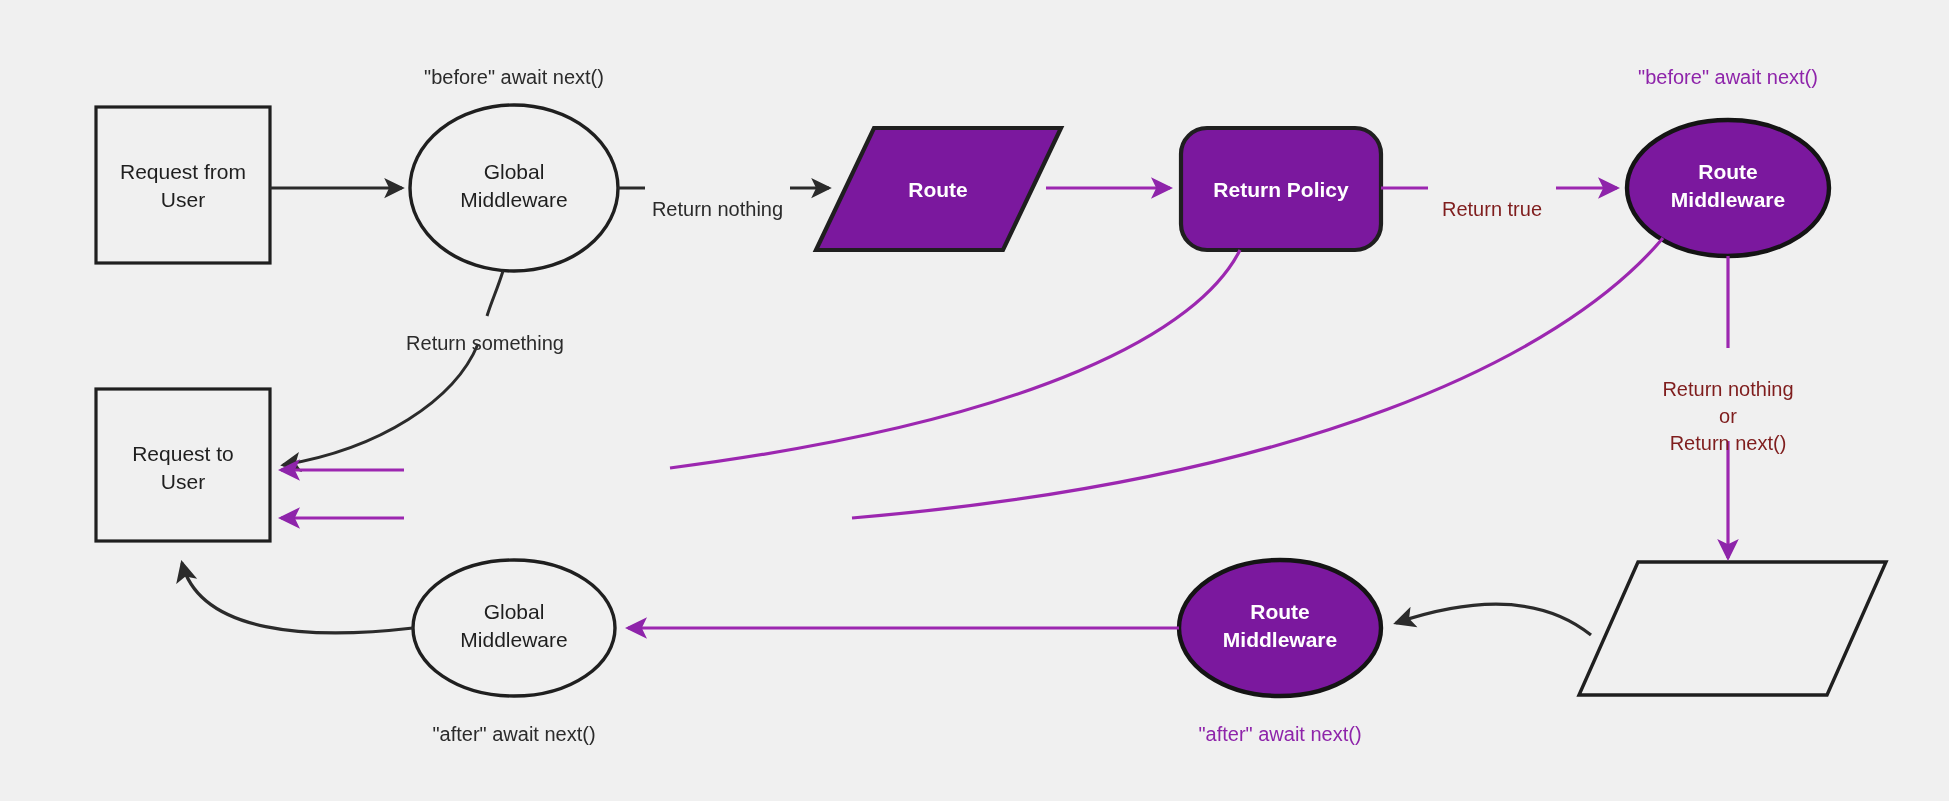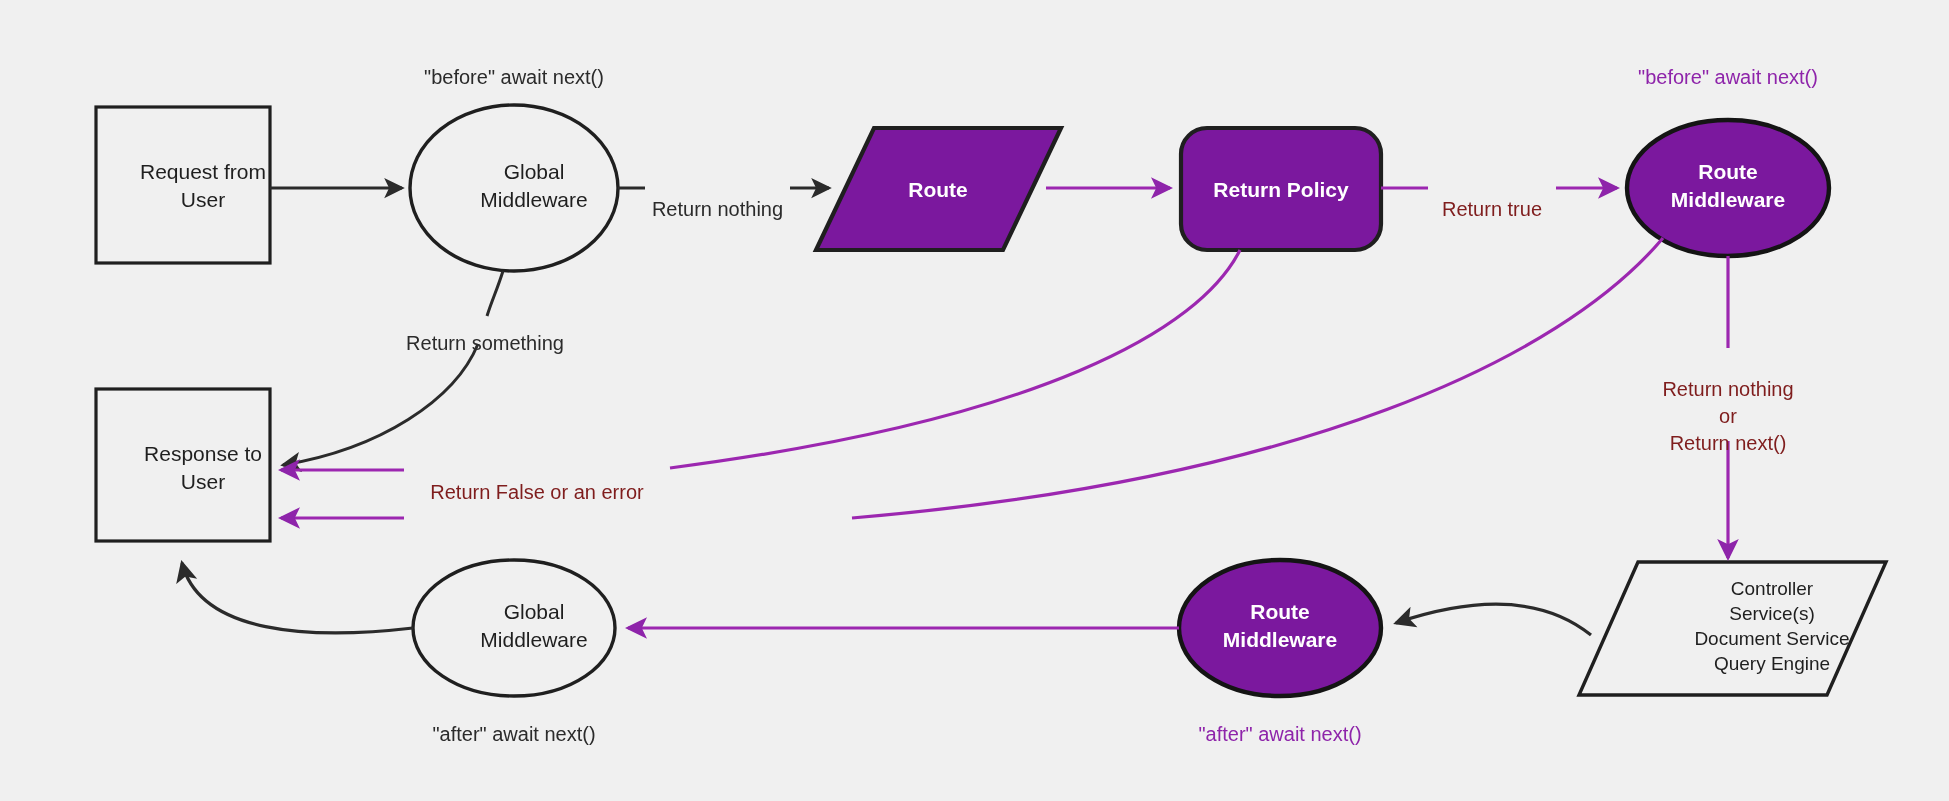--- a/index.html
+++ b/index.html
@@ -25,21 +25,20 @@
     position: absolute;
     text-align: center;
     line-height: 1.32;
     white-space: pre-line;
     pointer-events: none;
   }
   .dark-node-label {
     color: #1f1f1f;
     font-size: 21px;
     font-weight: 400;
-    padding-left: 20px;
   }
   .purple-node-label {
     color: #ffffff;
     font-size: 21px;
     font-weight: 700;
   }
   .edge-label {
     position: absolute;
     text-align: center;
     line-height: 1.35;
@@ -129,41 +128,36 @@
   <div class="node-label dark-node-label" style="left:414px; top:158px; width:200px;">Global
 Middleware</div>
 
   <div class="node-label purple-node-label" style="left:838px; top:176px; width:200px;">Route</div>
 
   <div class="node-label purple-node-label" style="left:1181px; top:176px; width:200px;">Return Policy</div>
 
   <div class="node-label purple-node-label" style="left:1628px; top:158px; width:200px;">Route
 Middleware</div>
 
-  <div class="node-label dark-node-label" style="left:1632px; top:576px; width:240px; font-size:19px;">Controller
-Service(s)
-Document Service
-Query Engine</div>
 
   <div class="node-label purple-node-label" style="left:1180px; top:598px; width:200px;">Route
 Middleware</div>
 
   <div class="node-label dark-node-label" style="left:414px; top:598px; width:200px;">Global
 Middleware</div>
 
-  <div class="node-label dark-node-label" style="left:93px; top:440px; width:180px;">Response to
+  <div class="node-label dark-node-label" style="left:93px; top:440px; width:180px;">Request to
 User</div>
 
   <div class="edge-label dark" style="left:645px; top:175px; width:145px;">Return nothing</div>
 
   <div class="edge-label dark" style="left:385px; top:309px; width:200px;">Return something</div>
 
   <div class="edge-label purple" style="left:1428px; top:175px; width:128px;">Return true</div>
 
-  <div class="edge-label purple" style="left:404px; top:458px; width:266px;">Return False or an error</div>
 
 
   <div class="edge-label purple" style="left:1628px; top:355px; width:200px;">Return nothing
 or
 Return next()</div>
 
   <div class="annot dark" style="left:414px; top:66px; width:200px;">"before" await next()</div>
 
   <div class="annot purple" style="left:1628px; top:66px; width:200px;">"before" await next()</div>
 

